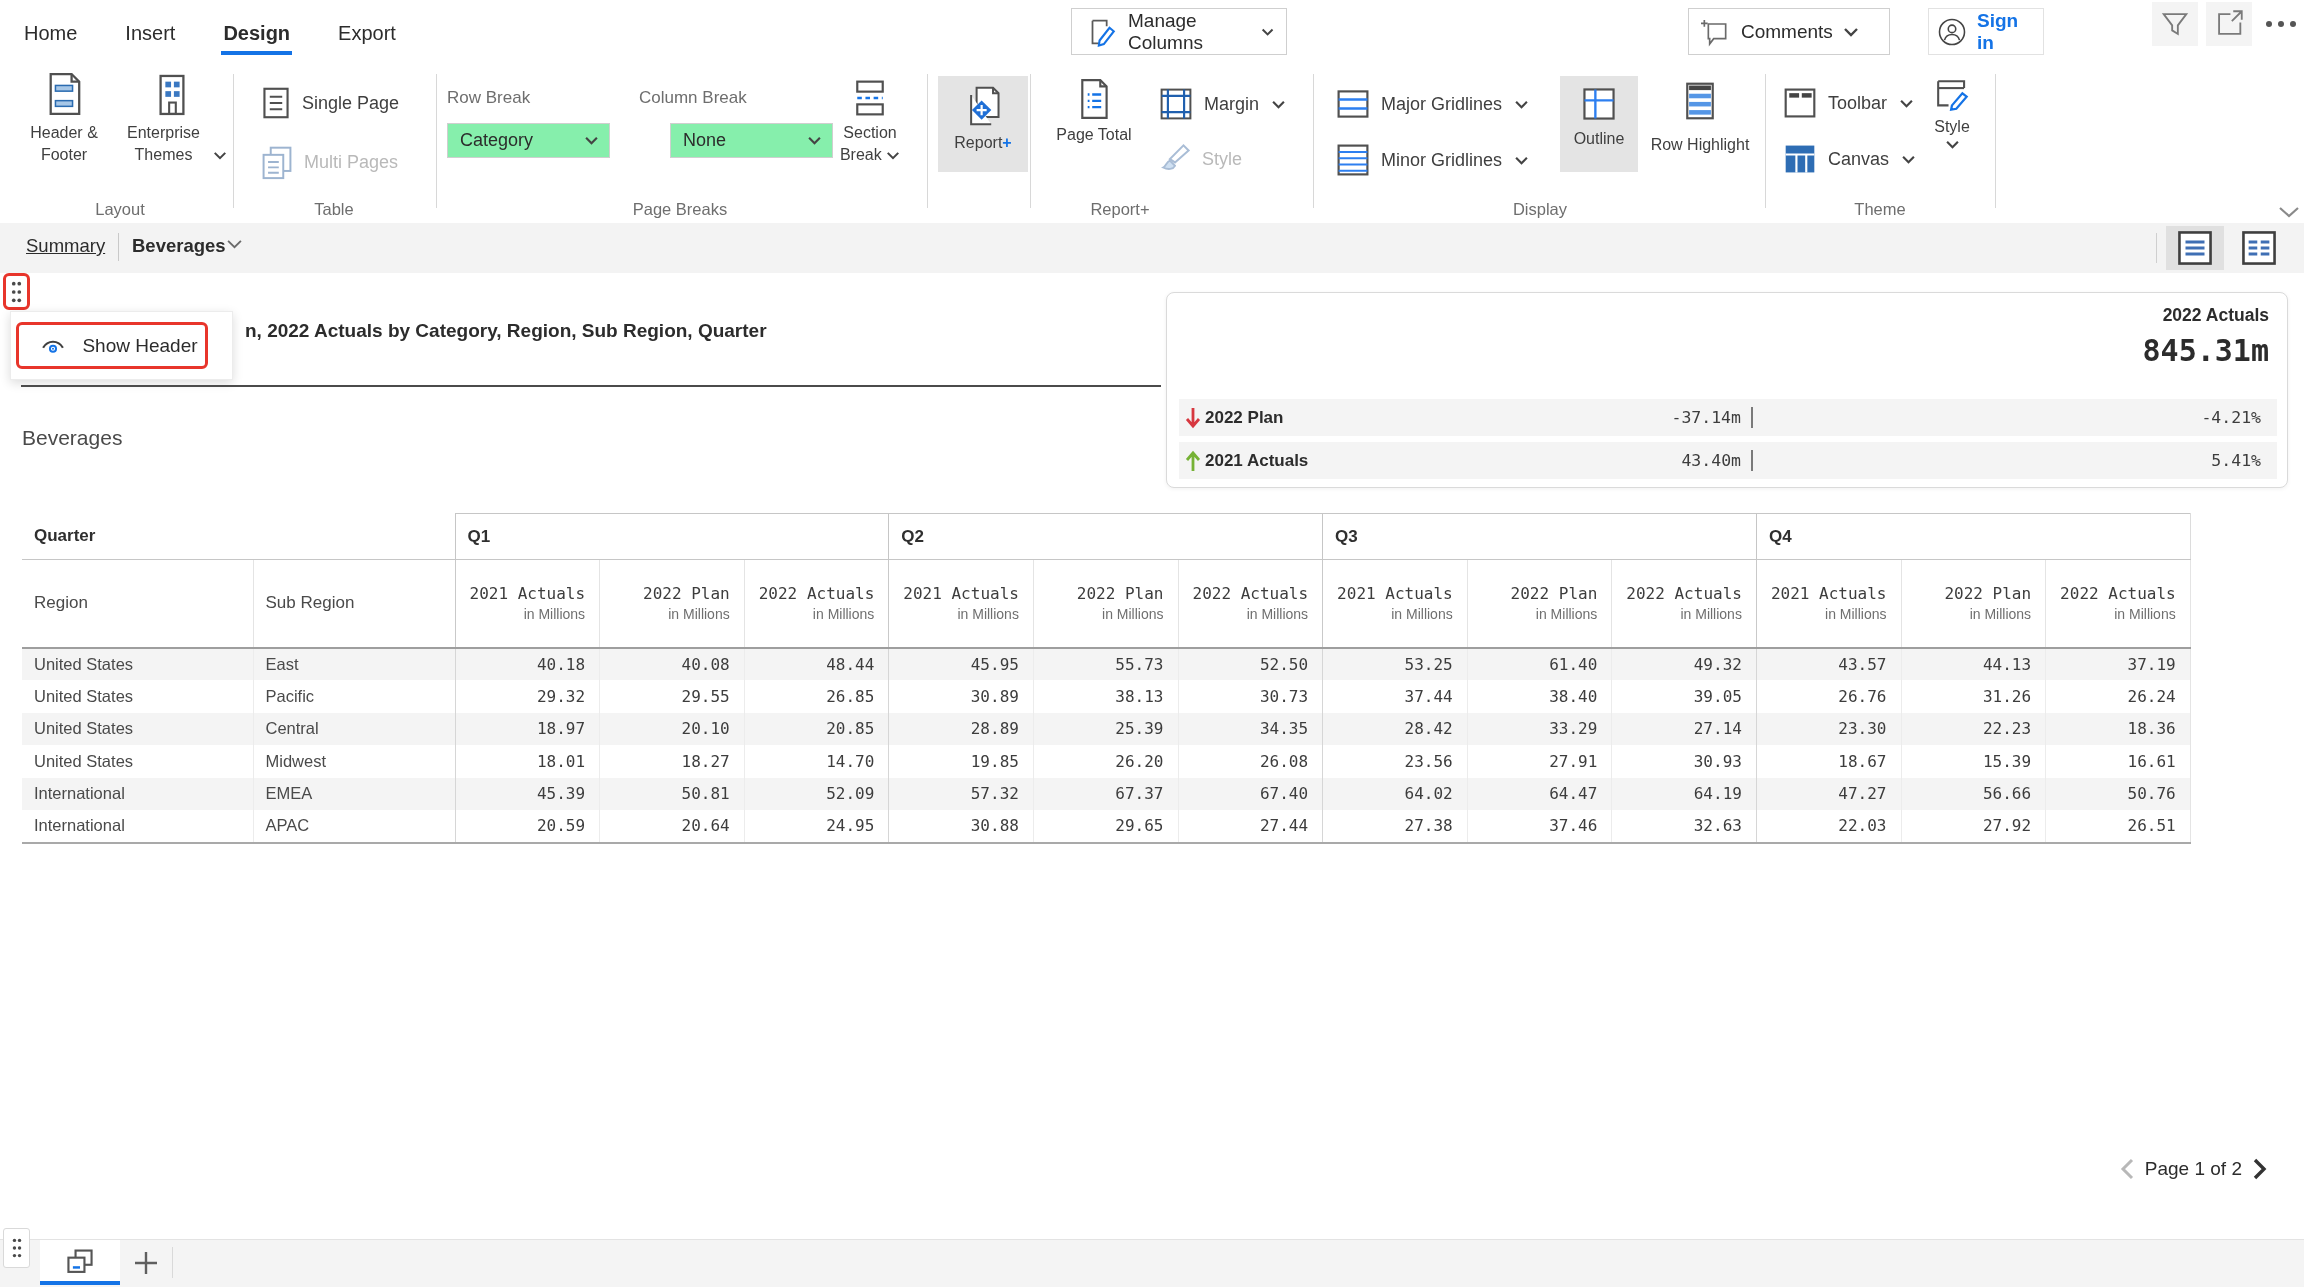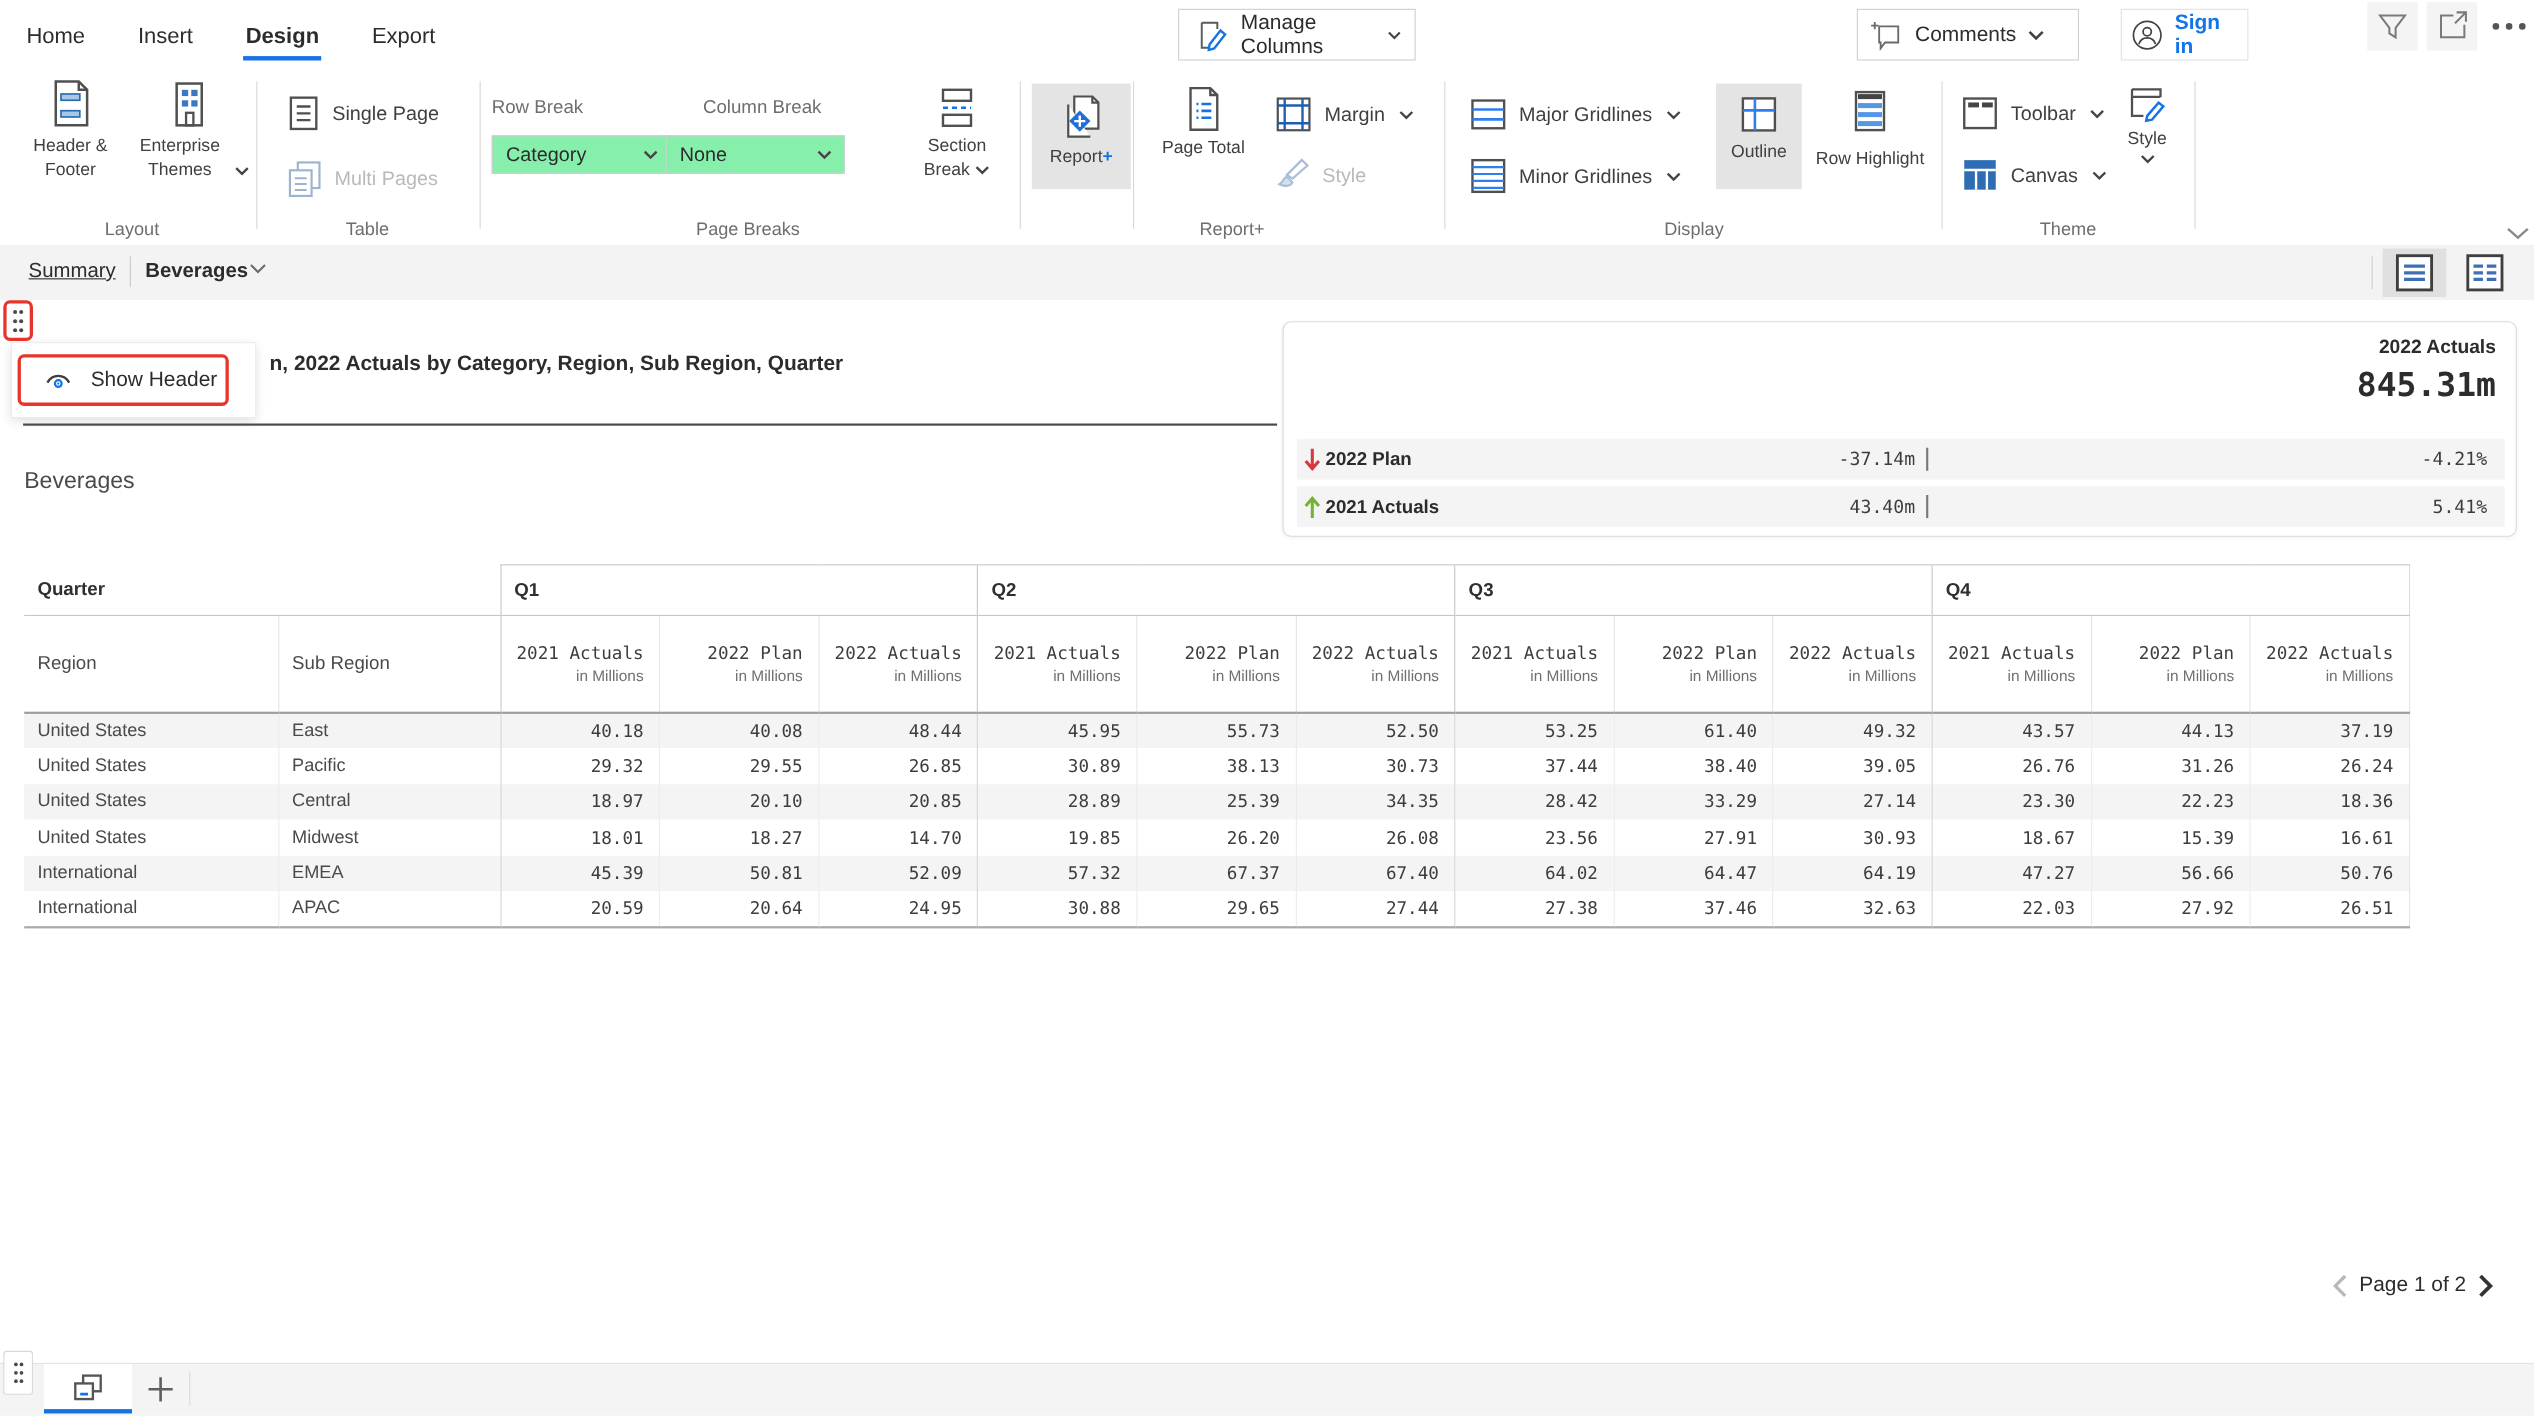--- a/index.html
+++ b/index.html
@@ -240,21 +240,21 @@
   <div class="glabel" style="left:254px; width:160px;">Table</div>
 
   <div class="abs rlabel" style="left:447px; top:26px;">Row Break</div>
   <div class="dropdown abs" style="left:447px; top:61px;">
     <span>Category</span>
     <svg width="15" height="9" viewBox="0 0 16 10">
         <path d="M2 2l6 6 6-6" fill="none" stroke="#444" stroke-width="2.4"></path>
       </svg>
   </div>
   <div class="abs rlabel" style="left:639px; top:26px;">Column Break</div>
-  <div class="dropdown abs" style="left:605px; top:61px;">
+  <div class="dropdown abs" style="left:670px; top:61px;">
     <span>None</span>
     <svg width="15" height="9" viewBox="0 0 16 10">
         <path d="M2 2l6 6 6-6" fill="none" stroke="#444" stroke-width="2.4"></path>
       </svg>
   </div>
   <div class="bigbtn" style="left:822px; top:16px; width:96px; gap:4px;">
     <span>
       <svg width="40" height="40" viewBox="0 0 44 44">
           <rect x="8" y="4" width="28" height="11" fill="none" stroke="#505050" stroke-width="2.4"></rect>
           <rect x="8" y="29" width="28" height="11" fill="none" stroke="#505050" stroke-width="2.4"></rect>

